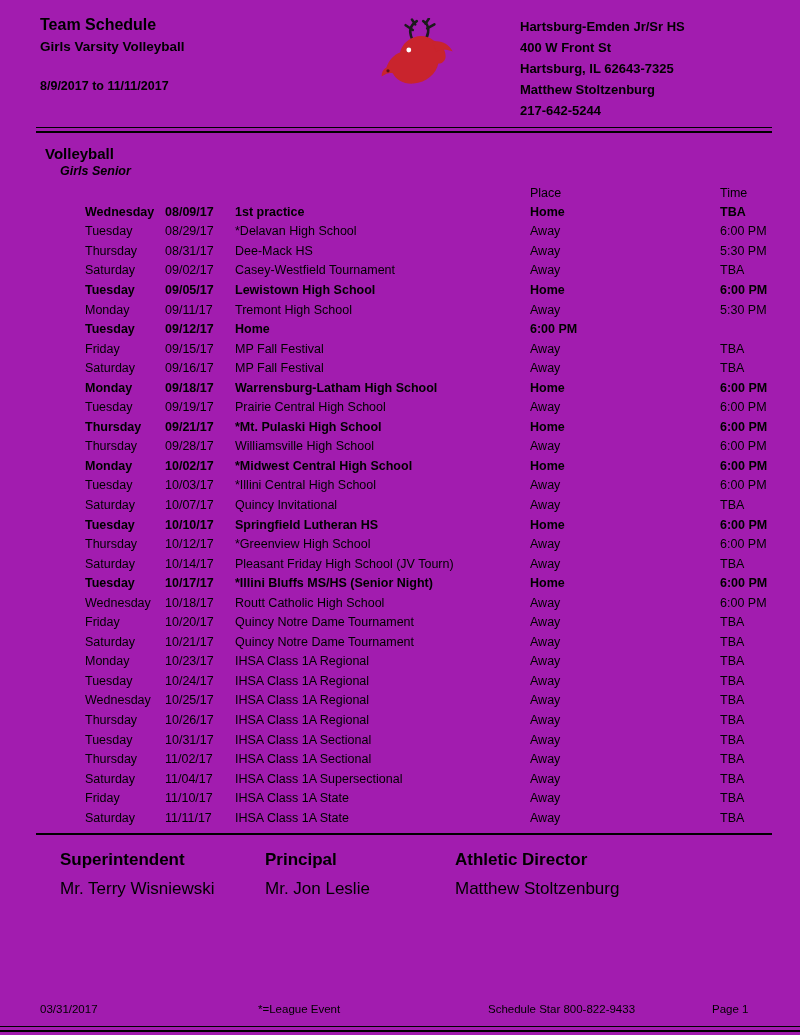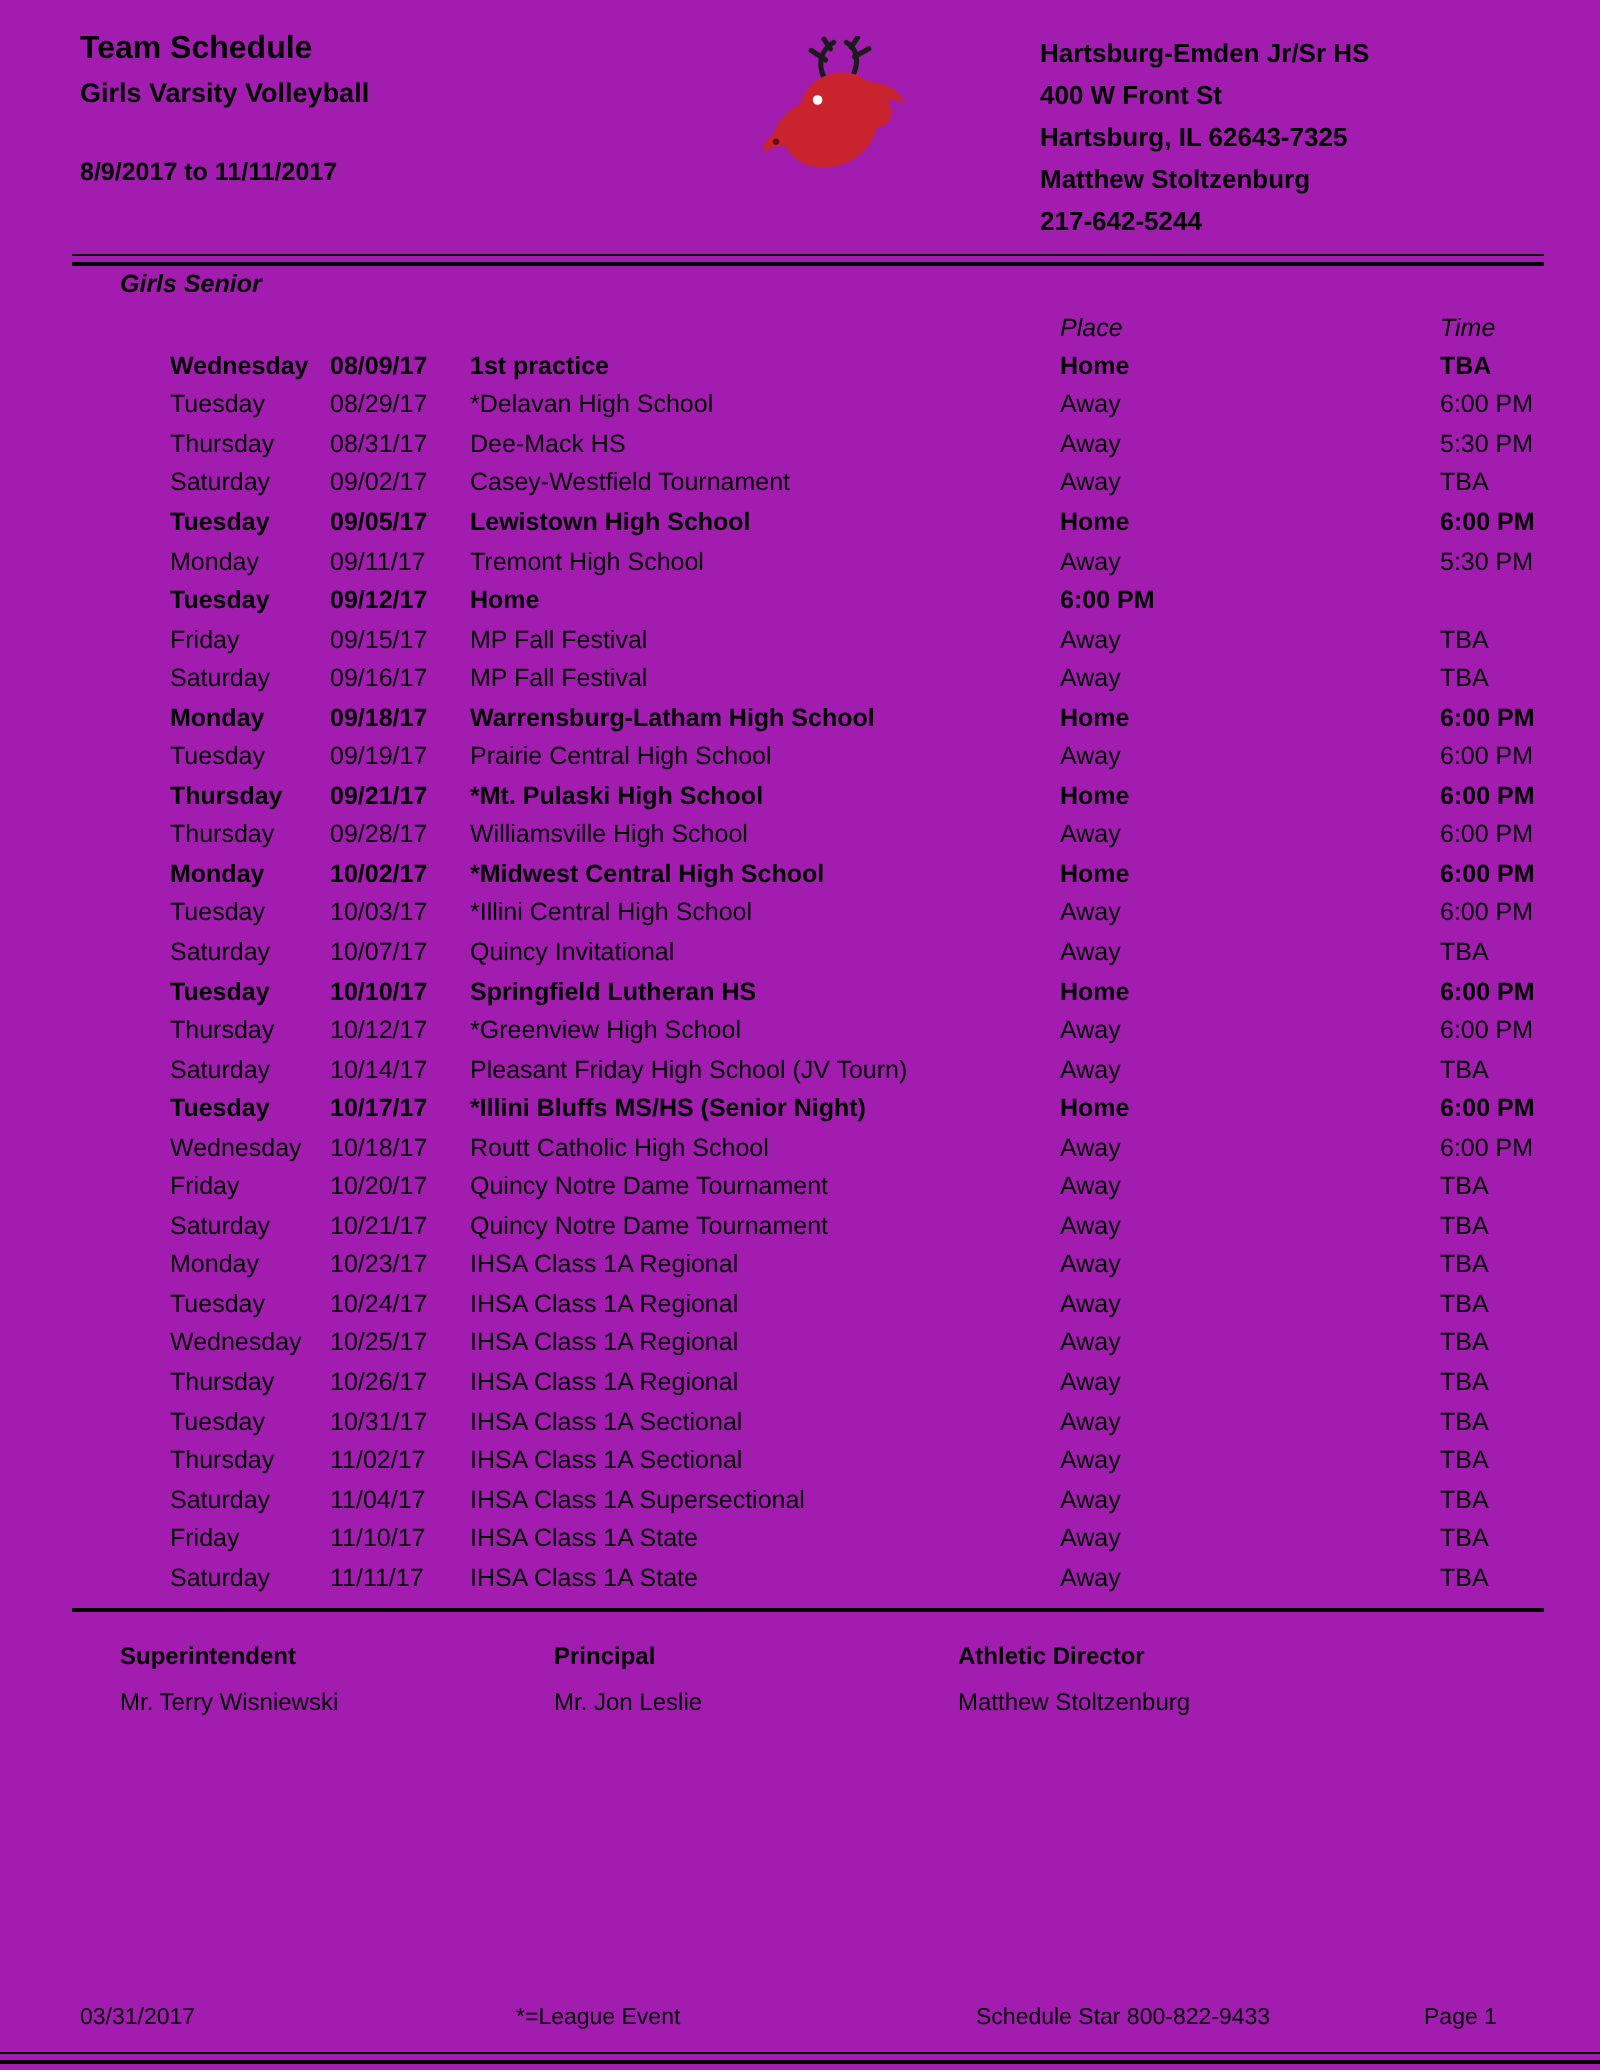--- a/index.html
+++ b/index.html
@@ -37,32 +37,32 @@
 
   
   .schedule { margin: 6px 28px 0 85px; }
   .thead, .trow {
     display: grid;
     grid-template-columns: 80px 70px 295px 190px 1fr;
     font-size: 12.5px;
     align-items: center;
     white-space: nowrap;
   }
-  .thead { height: 18px; font-style: italic; }
+  .thead { height: 18px; }
   .trow { height: 19.55px; }
   .trow.bold { font-weight: 700; }
   .cell { overflow: hidden; }
 
   .rule-single {
     margin: 5px 28px 0 36px;
     border-top: 2.5px solid #000;
   }
 
   
-  .sigs { display: flex; margin: 15px 0 0 60px; font-size: 12px; gap: 12px; }
+  .sigs { display: flex; margin: 15px 0 0 60px; font-size: 17px; }
   .sig-1 { width: 205px; }
   .sig-2 { width: 190px; }
   .sig-title { font-weight: 700; margin-bottom: 9px; }
 
   
   .footer {
     position: absolute;
     left: 40px;
     right: 44px;
     bottom: 20px;
@@ -117,20 +117,21 @@
       <div>Hartsburg-Emden Jr/Sr HS</div>
       <div>400 W Front St</div>
       <div>Hartsburg, IL 62643-7325</div>
       <div>Matthew Stoltzenburg</div>
       <div>217-642-5244</div>
     </div>
   </div>
 
   <div class="rule-double"></div>
 
+  <div class="sport">Volleyball</div>
   <div class="level">Girls Senior</div>
 
   <div class="schedule">
     <div class="thead">
       <div class="cell"></div>
       <div class="cell"></div>
       <div class="cell"></div>
       <div class="cell">Place</div>
       <div class="cell">Time</div>
     </div>

